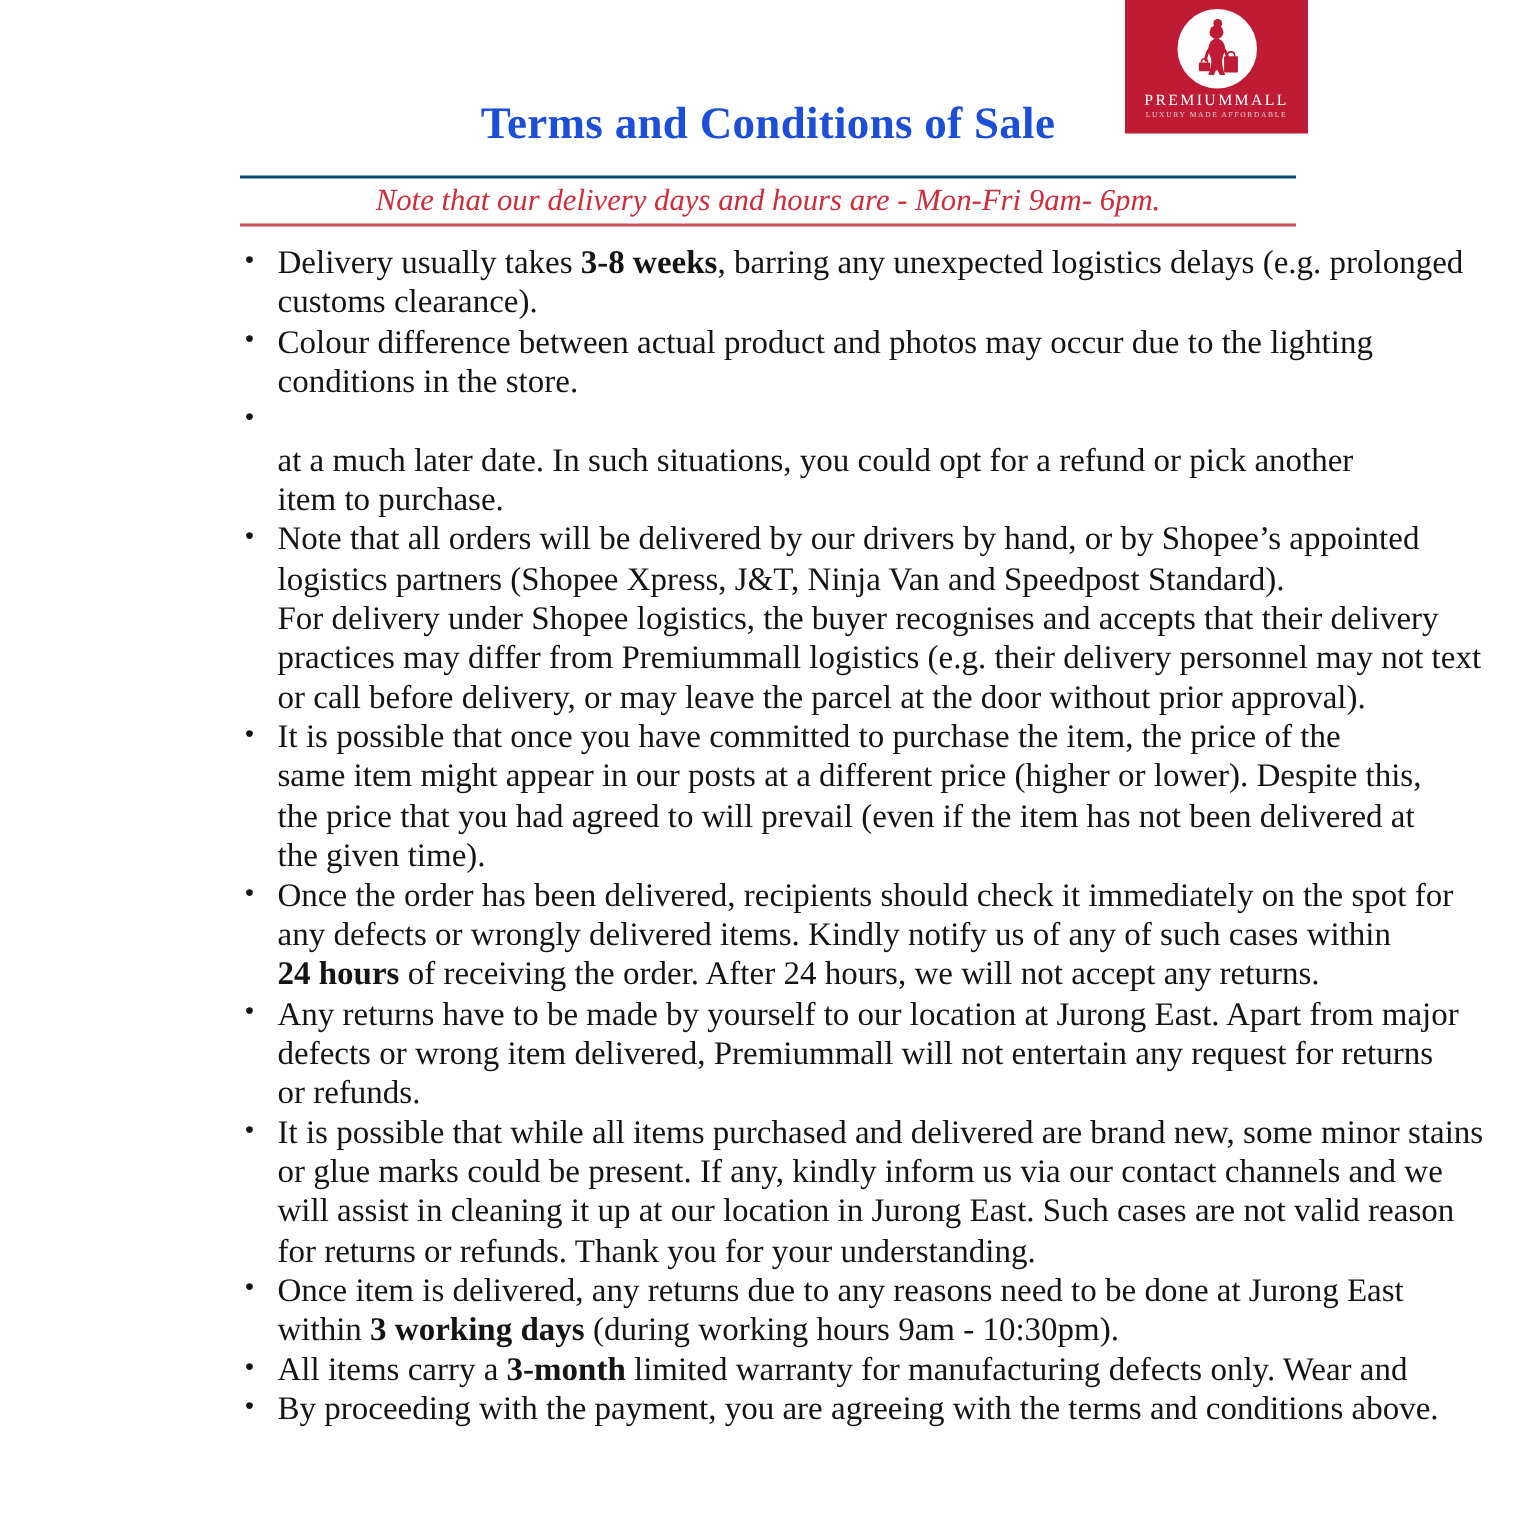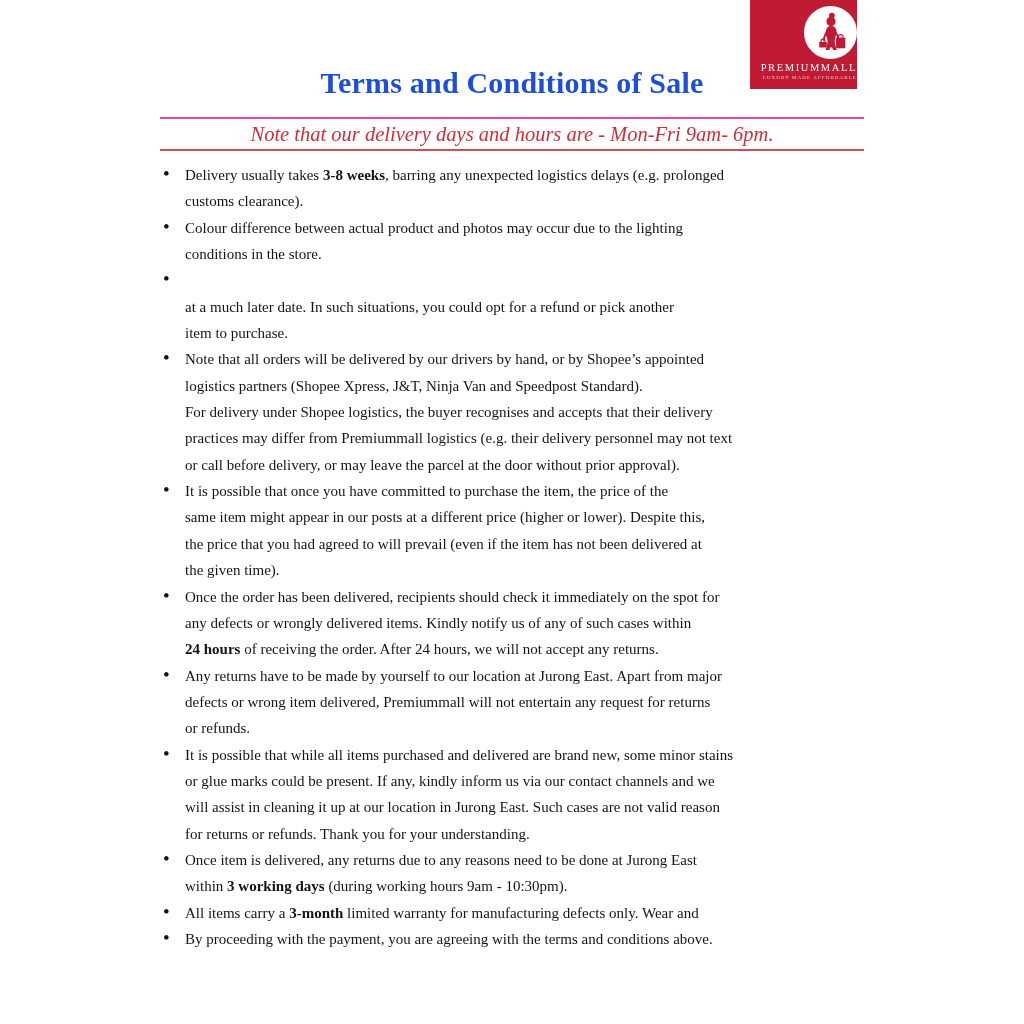--- a/index.html
+++ b/index.html
@@ -4,22 +4,22 @@
 <style>
   html,body{margin:0;padding:0;}
   body{
     width:1024px;height:1024px;background:#ffffff;overflow:hidden;
     font-family:"Liberation Serif", serif;color:#161616;
   }
   .page{position:relative;width:1024px;height:1024px;background:#ffffff;}
 
   
   .logo{
-    position:absolute;left:750px;top:0;width:107px;height:89px;
-    background:#c01b34;display:flex;flex-direction:column;align-items:flex-end;
+    position:absolute;left:750px;top:0;width:122px;height:89px;
+    background:#c01b34;display:flex;flex-direction:column;align-items:center;
   }
   .logo-circle{
     margin-top:6px;width:53px;height:53px;background:#ffffff;border-radius:50%;
     display:flex;align-items:center;justify-content:center;overflow:hidden;
   }
   .logo-circle svg{width:42px;height:47px;margin-top:4px;}
   .logo-name{
     color:#ffffff;font-size:10.5px;letter-spacing:1.6px;margin-top:3px;
     white-space:nowrap;font-family:"Liberation Serif",serif;
   }
@@ -27,33 +27,33 @@
     color:#eccdd2;font-size:5px;letter-spacing:1.1px;margin-top:2px;white-space:nowrap;
   }
 
   
   .title{
     position:absolute;top:66px;left:0;width:100%;text-align:center;margin:0;
     font-size:30px;font-weight:700;color:#1d4ed8;letter-spacing:.2px;
   }
   .note-band{
     position:absolute;top:117px;left:160px;width:704px;height:34px;box-sizing:border-box;
-    border-top:2px solid #ec4899;border-bottom:2px solid #cf4f59;
+    border-top:2px solid #0c4a6e;border-bottom:2px solid #cf4f59;
     display:flex;align-items:center;justify-content:center;
   }
   .note{color:#d02c3a;font-style:italic;font-size:20.5px;}
 
   
   .terms{
     position:absolute;top:162px;left:160px;width:760px;
     margin:0;padding:0;list-style:none;
   }
   .terms li{
     position:relative;padding-left:25px;
-    font-size:15px;line-height:26.35px;white-space:nowrap;color:#141414;
+    font-size:22px;line-height:26.35px;white-space:nowrap;color:#141414;
   }
   .terms li::before{content:"\2022";position:absolute;left:3px;top:-1px;font-size:19px;}
   .terms b{font-weight:700;}
 </style>
 </head>
 <body>
 
 <div class="page">
 
   <div class="logo">

